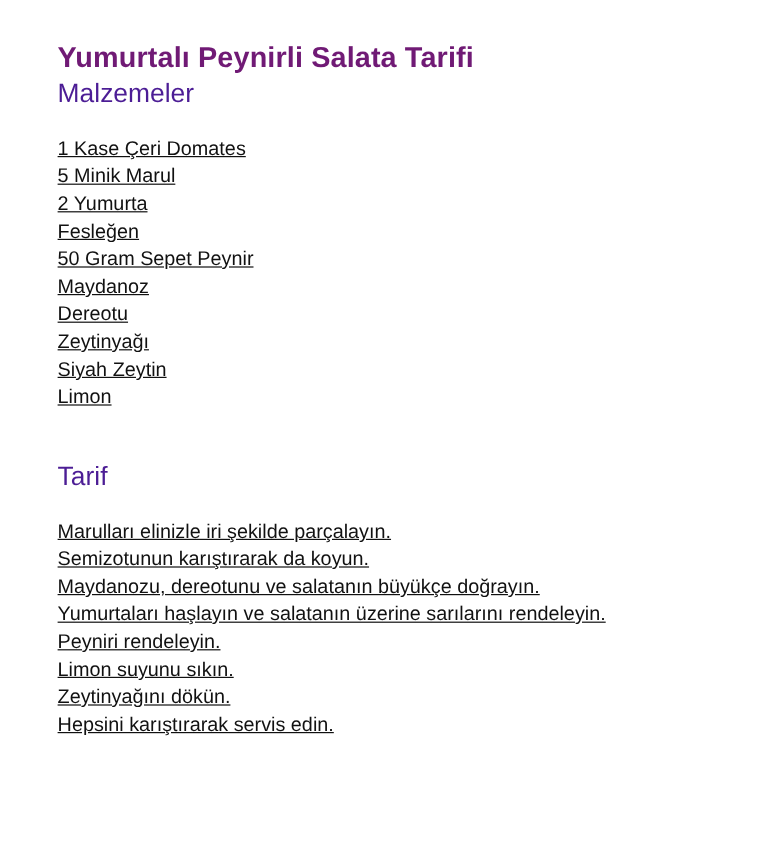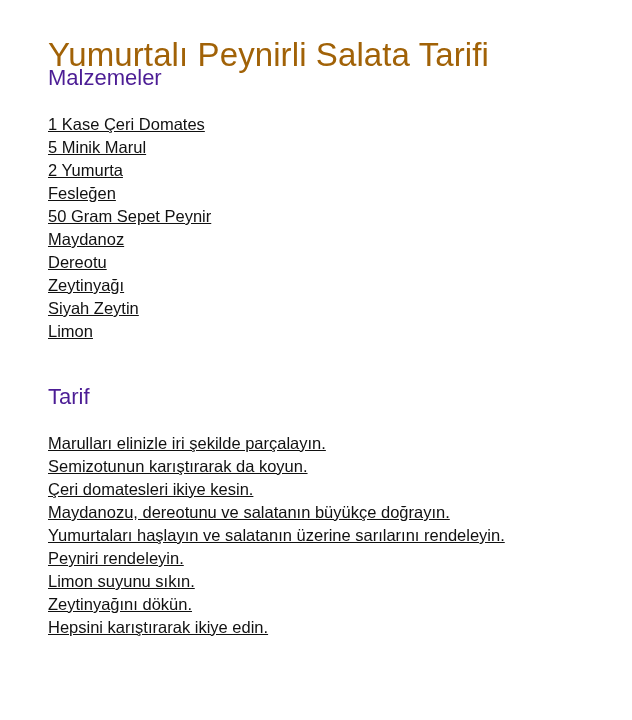--- a/index.html
+++ b/index.html
@@ -21,26 +21,26 @@
     width: 632px;
     height: 720px;
     background: #ffffff;
     box-sizing: border-box;
   }
 
   .recipe-title {
     position: absolute;
     left: 48px;
     top: 18px;
-    font-size: 33px;
-    font-weight: normal;
+    font-size: 24px;
+    font-weight: bold;
     letter-spacing: 0.1px;
     line-height: 30px;
     white-space: nowrap;
-    color: #a16207;
+    color: #701a75;
   }
 
   .section-heading {
     position: absolute;
     left: 48px;
     font-size: 22px;
     font-weight: normal;
     line-height: 20px;
     white-space: nowrap;
     color: #4c1d95;
@@ -103,23 +103,22 @@
       <div class="line">Zeytinyağı</div>
       <div class="line">Siyah Zeytin</div>
       <div class="line">Limon</div>
     </div>
 
   <div class="section-heading" id="instructions-heading">Tarif</div>
 
   <div class="text-block" id="instructions-list">
       <div class="line">Marulları elinizle iri şekilde parçalayın.</div>
       <div class="line">Semizotunun karıştırarak da koyun.</div>
-      <div class="line">Çeri domatesleri ikiye kesin.</div>
       <div class="line">Maydanozu, dereotunu ve salatanın büyükçe doğrayın.</div>
       <div class="line wrap">Yumurtaları haşlayın ve salatanın üzerine sarılarını rendeleyin.</div>
       <div class="line">Peyniri rendeleyin.</div>
       <div class="line">Limon suyunu sıkın.</div>
       <div class="line">Zeytinyağını dökün.</div>
-      <div class="line">Hepsini karıştırarak ikiye edin.</div>
+      <div class="line">Hepsini karıştırarak servis edin.</div>
     </div>
 
 
 </div>
 
 </body></html>

